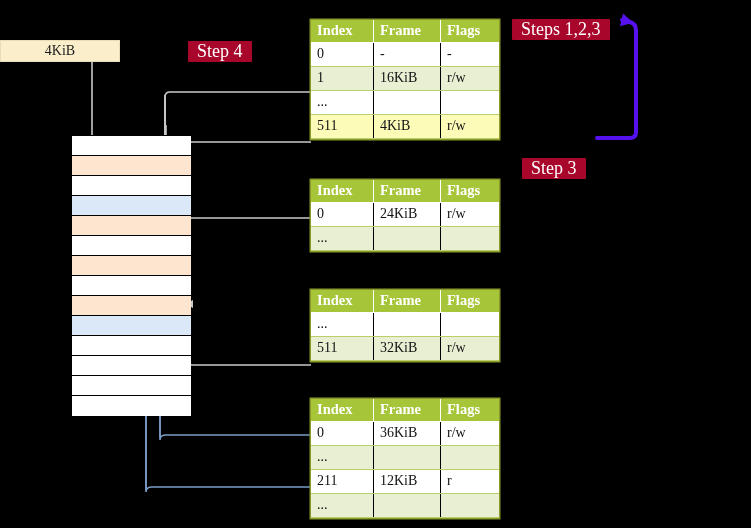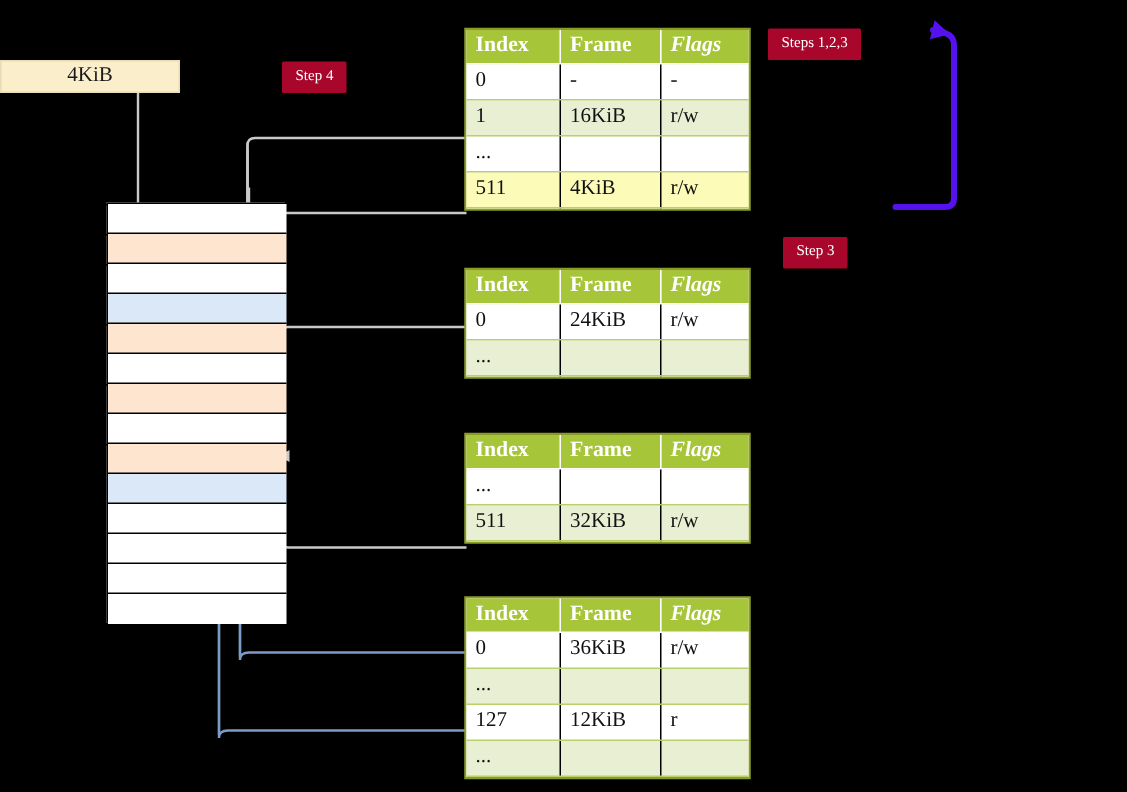--- a/index.html
+++ b/index.html
@@ -38,21 +38,21 @@
     font-size: 14px;
     text-align: center;
     line-height: 20px;
     box-sizing: border-box;
   }
 
   
   .badge {
     position: absolute;
     color: #ffffff;
-    font-size: 10px;
+    font-size: 18px;
     line-height: 18px;
     padding: 1px 9px 2px 9px;
     box-sizing: border-box;
     white-space: nowrap;
     border-radius: 1px;
   }
   .badge-red   { background: #a8062b; }
   .badge-blue  { background: #5511ee; }
 
   
@@ -96,21 +96,21 @@
   .ptable th {
     background: #a6c539;
     color: #ffffff;
     font-weight: bold;
     font-size: 14.5px;
     text-align: left;
     padding: 2px 6px 3px 6px;
     border-right: 1.5px solid #ffffff;
     border-bottom: 1.5px solid #ffffff;
   }
-  .ptable th:last-child { border-right: none; font-style: italic; }
+  .ptable th:last-child { border-right: none; }
   .ptable td {
     font-size: 14px;
     color: #111111;
     text-align: left;
     padding: 3px 6px 4px 6px;
     border-right: 1.5px solid #000000;
     border-bottom: 1px solid #b9cf6a;
     background: #ffffff;
     height: 16px;
     box-sizing: content-box;
@@ -302,21 +302,21 @@
           <td class="col-index">0</td>
           <td class="col-frame">36KiB</td>
           <td class="col-flags">r/w</td>
         </tr>
         <tr class="alt">
           <td class="col-index">...</td>
           <td class="col-frame"></td>
           <td class="col-flags"></td>
         </tr>
         <tr>
-          <td class="col-index">127</td>
+          <td class="col-index">211</td>
           <td class="col-frame">12KiB</td>
           <td class="col-flags">r</td>
         </tr>
         <tr class="alt">
           <td class="col-index">...</td>
           <td class="col-frame"></td>
           <td class="col-flags"></td>
         </tr>
       </tbody>
     </table>

